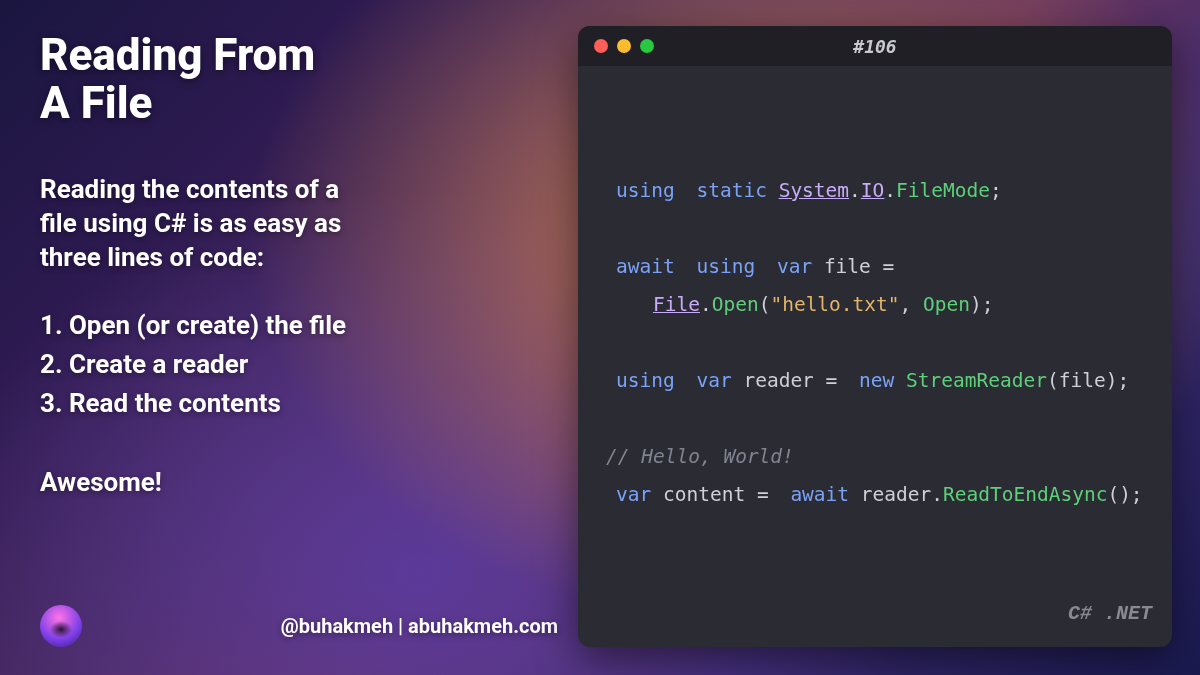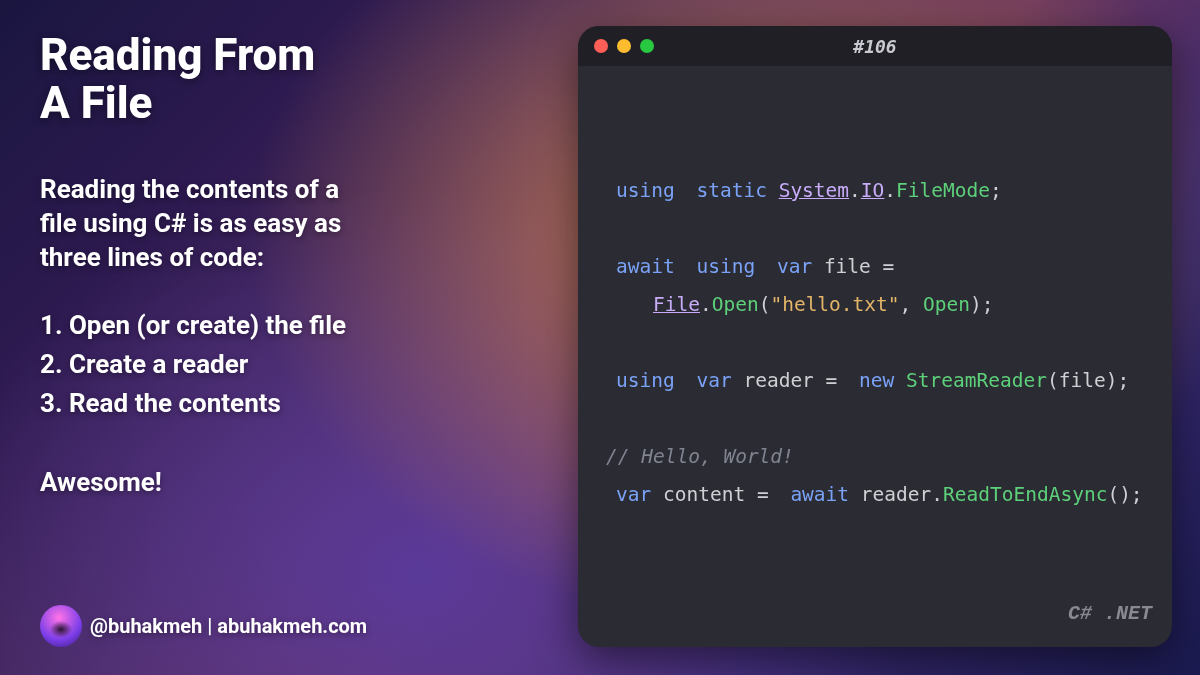--- a/index.html
+++ b/index.html
@@ -43,20 +43,21 @@
   .exclaim {
     font-size: 26px;
     font-weight: 700;
     text-shadow: 0 2px 6px rgba(0,0,0,0.4);
   }
   .author {
     margin-top: auto;
     display: flex;
     align-items: center;
     gap: 8px;
+    justify-content: space-between;
   }
   .avatar {
     width: 42px; height: 42px;
     border-radius: 50%;
     background: radial-gradient(circle at 45% 30%, #ff74e6 0%, #7a3de8 60%, #3a1a7a 100%);
     flex-shrink: 0;
     position: relative;
     overflow: hidden;
   }
   .avatar::after{
@@ -70,21 +71,21 @@
     color: #fff;
     text-shadow: 0 2px 6px rgba(0,0,0,0.4);
   }
   .right {
     flex: 1;
     padding: 26px 28px 28px 0;
     display: flex;
   }
   .editor {
     background: #2b2b33;
-    border-radius: 21px;
+    border-radius: 12px;
     width: 100%;
     display: flex;
     flex-direction: column;
     box-shadow: 0 12px 40px rgba(0,0,0,0.5);
     overflow: hidden;
   }
   .titlebar {
     height: 40px;
     background: #1f1f25;
     display: flex;

